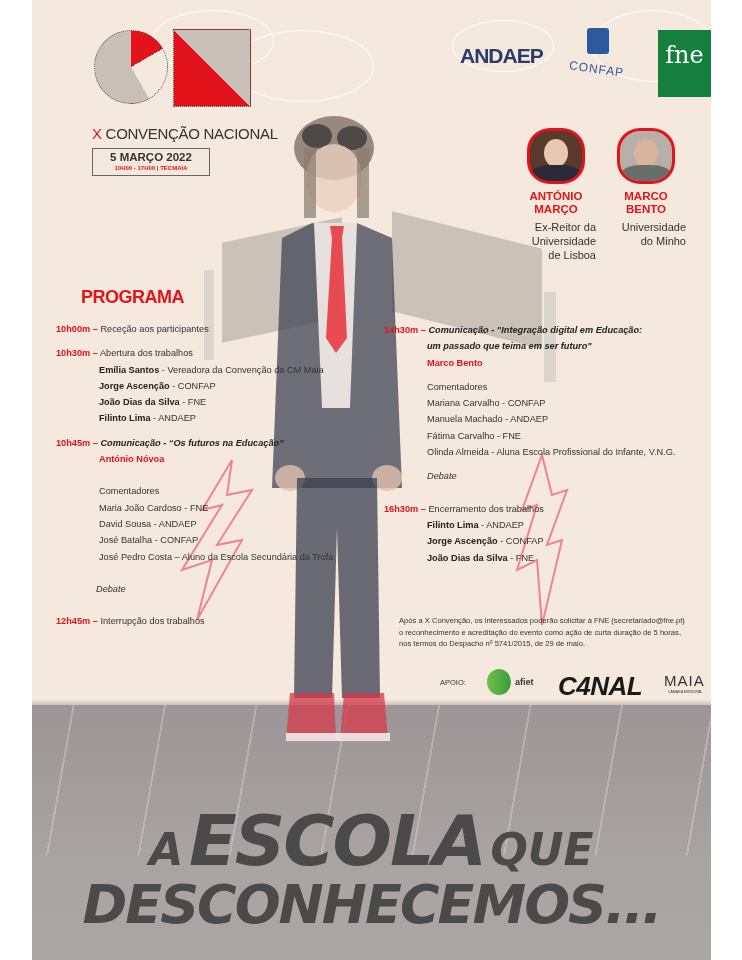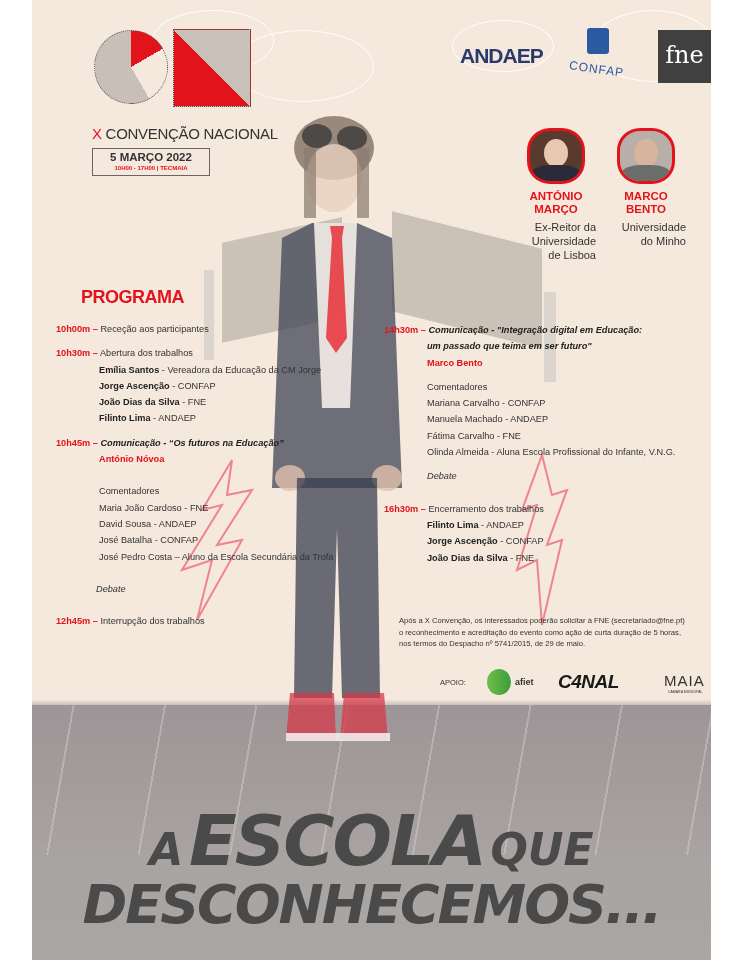--- a/index.html
+++ b/index.html
@@ -24,21 +24,21 @@
   .conv-title .x { color:#e3131b; }
   .date-box { position:absolute; left:60px; top:148px; width:118px; height:28px; border:1.5px solid #666; box-sizing:border-box; text-align:center; }
   .date-box .d1 { font-size:11.5px; font-weight:bold; color:#333; line-height:13px; margin-top:2px; }
   .date-box .d2 { font-size:6px; font-weight:bold; color:#e3131b; line-height:8px; }
 
   
   .andaep { position:absolute; left:428px; top:44px; font-size:21px; font-weight:bold; color:#2a3a6b; letter-spacing:-1px; }
   .confap { position:absolute; left:535px; top:28px; width:60px; height:60px; }
   .confap-icon { position:absolute; left:20px; top:0; width:22px; height:26px; background:#2c5aa0; border-radius:3px; }
   .confap-text { position:absolute; left:2px; top:34px; font-size:12px; color:#2c5aa0; letter-spacing:1px; transform:rotate(8deg); }
-  .fne { position:absolute; left:626px; top:30px; width:53px; height:53px; background:#404040; color:#fff; font-size:24px; text-align:center; line-height:50px; font-family:"DejaVu Serif", serif; }
+  .fne { position:absolute; left:626px; top:30px; width:53px; height:67px; background:#15803d; color:#fff; font-size:24px; text-align:center; line-height:50px; font-family:"DejaVu Serif", serif; }
 
   
   .speaker { position:absolute; width:80px; text-align:center; }
   .photo { width:52px; height:50px; margin:0 auto; border:3px solid #e3131b; border-radius:40%; position:relative; overflow:hidden; }
   .photo .head { position:absolute; left:14px; top:8px; width:24px; height:28px; border-radius:50%; background:#e6c2a6; }
   .photo .body { position:absolute; left:2px; top:34px; width:48px; height:20px; border-radius:40% 40% 0 0; }
   .sp-name { font-size:11.5px; font-weight:bold; color:#e3131b; line-height:13px; margin-top:6px; }
   .sp-role { font-size:11px; color:#333; line-height:14px; margin-top:4px;text-align:right; }
 
   
@@ -54,21 +54,21 @@
   .r { color:#e3131b; font-weight:bold; }
   .i { font-style:italic; }
   .bi { font-style:italic; font-weight:bold; color:#222; }
   .ind { padding-left:43px; }
   .gap { height:8px; }
 
   .note { position:absolute; left:385px; top:615px; font-size:7.6px; color:#333; line-height:11.5px; white-space:nowrap; }
   .apoio { position:absolute; left:440px; top:678px; font-size:7.5px; color:#333; }
   .afiet-icon { position:absolute; left:487px; top:669px; width:24px; height:26px; border-radius:50%; background:linear-gradient(90deg,#6fbf4a,#3a9d3a); }
   .afiet { position:absolute; left:515px; top:677px; font-size:9px; font-weight:bold; color:#333; }
-  .canal { position:absolute; left:558px; top:671px; font-size:19px; font-weight:bold; font-style:italic; color:#1a1a1a; letter-spacing:-0.5px; }
+  .canal { position:absolute; left:558px; top:671px; font-size:26px; font-weight:bold; font-style:italic; color:#1a1a1a; letter-spacing:-0.5px; }
   .maia { position:absolute; left:664px; top:672px; font-size:15px; color:#333; letter-spacing:1px; }
   .maia-sub { position:absolute; left:664px; top:690px; font-size:3.5px; color:#333; }
 
   .headline { position:absolute; left:0; width:679px; text-align:center; color:#4a4a4a; font-weight:bold; font-style:italic; font-family:"DejaVu Sans", sans-serif; }
   .h1 { top:800px; }
   .h1 .a { font-size:44px; }
   .h1 .escola { font-size:70px; letter-spacing:-2px; }
   .h1 .que { font-size:44px; }
   .h2 { top:873px; font-size:54px; letter-spacing:-2px; }
 </style>
@@ -164,21 +164,21 @@
       <div>do Minho</div>
     </div>
   </div>
 
   <div class="programa">PROGRAMA</div>
 
   <div class="prog" style="left:24px;top:321px;">
     <div class="row"><span class="t">10h00m –</span> <span>Receção aos participantes</span></div>
     <div class="gap"></div>
     <div class="row"><span class="t">10h30m –</span> <span>Abertura dos trabalhos</span></div>
-    <div class="row ind"><span class="b">Emília Santos</span><span> - Vereadora da Educação da CM Jorge</span></div>
+    <div class="row ind"><span class="b">Emília Santos</span><span> - Vereadora da Convenção da CM Maia</span></div>
     <div class="row ind"><span class="b">Jorge Ascenção</span><span> - CONFAP</span></div>
     <div class="row ind"><span class="b">João Dias da Silva</span><span> - FNE</span></div>
     <div class="row ind"><span class="b">Filinto Lima</span><span> - ANDAEP</span></div>
     <div class="gap"></div>
     <div class="row"><span class="t">10h45m –</span> <span class="bi">Comunicação - “Os futuros na Educação”</span></div>
     <div class="row ind"><span class="r">António Nóvoa</span></div>
     <div class="gap"></div>
       <div class="gap"></div>
     <div class="row ind">Comentadores</div>
     <div class="row ind">Maria João Cardoso - FNE</div>

